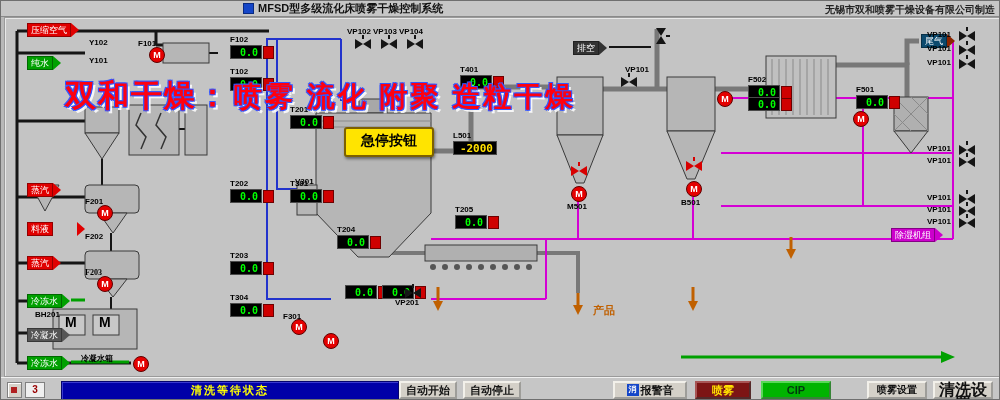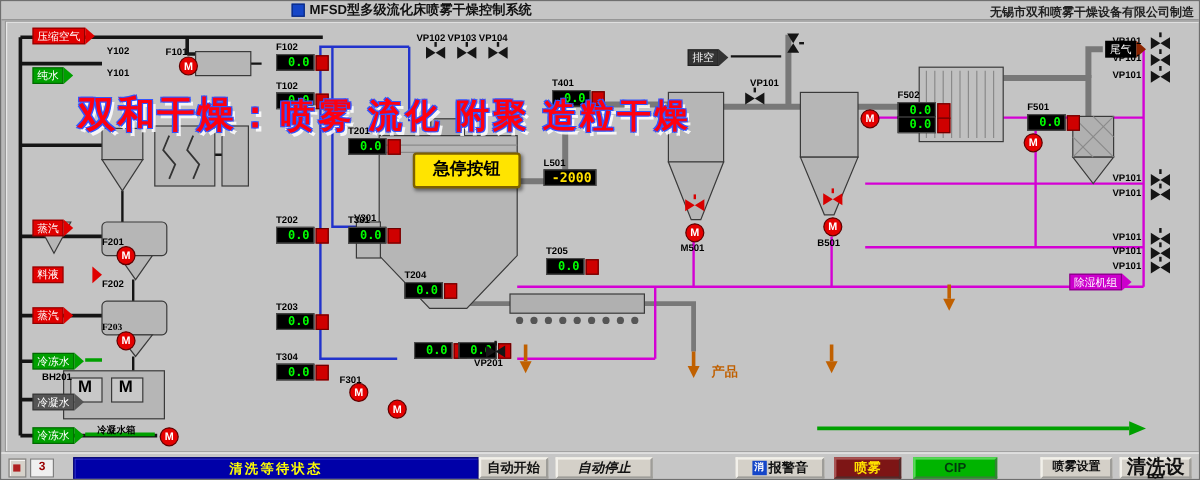--- a/index.html
+++ b/index.html
@@ -54,21 +54,21 @@
   .counter-icon{position:absolute;left:6px;top:4px;width:13px;height:14px;background:#d6d2ca;border:1px solid #808080;box-shadow:inset 1px 1px 0 #fff;}
   .counter-icon::after{content:"";position:absolute;left:3px;top:4px;width:6px;height:6px;background:#b02020;}
   .counter{position:absolute;left:24px;top:4px;width:18px;height:14px;background:#efefef;border:1px solid #808080;font-size:10px;font-weight:bold;
     color:#900;text-align:center;line-height:14px;}
   .statusbar{position:absolute;left:60px;top:3px;width:336px;height:17px;background:#0000a8;border:1px solid #05056d;box-shadow:inset 1px 1px 0 #3a3ad0;
     display:flex;align-items:center;justify-content:center;}
   .statusbar span{color:#ffff00;font-size:11px;font-weight:bold;letter-spacing:2px;}
   .btn{position:absolute;top:3px;height:18px;background:#d4d0c8;border:2px outset #f2f0ea;font-family:"Liberation Sans",sans-serif;
     font-size:11px;font-weight:bold;color:#111;padding:0;line-height:14px;cursor:pointer;}
   .b-autostart{left:398px;width:58px;}
-  .b-autostop{left:462px;width:81px;font-style:italic;}
+  .b-autostop{left:462px;width:58px;}
   .b-mute{left:612px;width:74px;display:flex;align-items:center;justify-content:center;gap:2px;}
   .mute-chip{display:inline-block;width:12px;height:12px;background:#1546c8;color:#fff;font-size:8px;line-height:12px;text-align:center;}
   .b-spray{left:694px;width:56px;background:#7d1515;border:2px outset #a85555;color:#ffe000;}
   .b-cip{left:760px;width:70px;background:#00b400;border:2px outset #58d858;color:#00390d;}
   .b-sprayset{left:866px;width:60px;font-size:10px;}
   .b-cleanset{left:932px;width:60px;font-size:16px;}
 </style>
 </head>
 <body>
 
@@ -260,21 +260,21 @@
       </div>
       <div class="tag" style="left: 26px; top: 355px;">
         <span class="tag-box" style="background: rgb(0, 160, 0);">冷冻水</span>
         <span class="tag-arrow" style="border-left-color: rgb(0, 160, 0);"></span>
       </div>
       <div class="tag" style="left: 572px; top: 40px;">
         <span class="tag-box" style="background: rgb(51, 51, 51);">排空</span>
         <span class="tag-arrow" style="border-left-color: rgb(51, 51, 51);"></span>
       </div>
       <div class="tag" style="left: 920px; top: 33px;">
-        <span class="tag-box" style="background: #000000;">尾气</span>
+        <span class="tag-box" style="background: #0c4a6e;">尾气</span>
         <span class="tag-arrow" style="border-left-color: rgb(139, 37, 0);"></span>
       </div>
       <div class="tag" style="left: 890px; top: 227px;">
         <span class="tag-box" style="background: rgb(204, 0, 204);">除湿机组</span>
         <span class="tag-arrow" style="border-left-color: rgb(204, 0, 204);"></span>
       </div>
       <div class="display" style="left: 217px; top: 34px;">
         <span class="dlabel">F102</span>
         <span class="drow">
           <span class="dbox">0.0</span>

